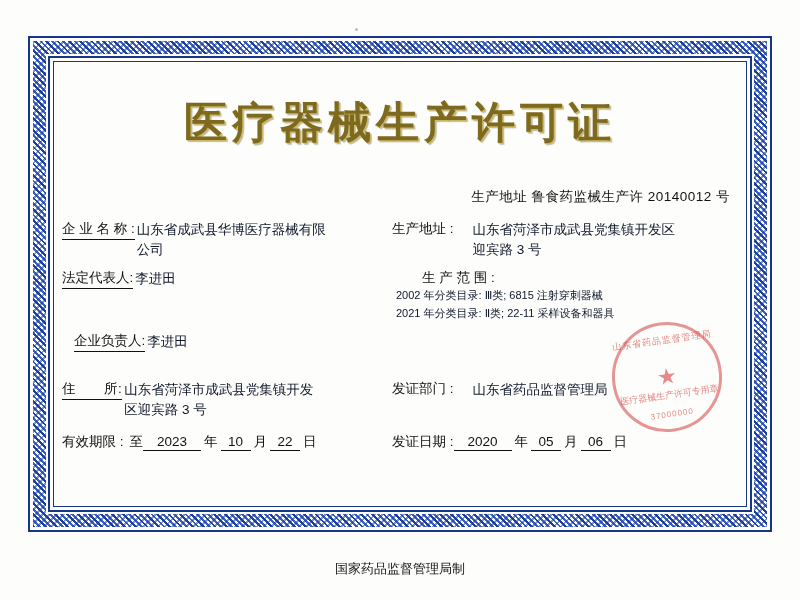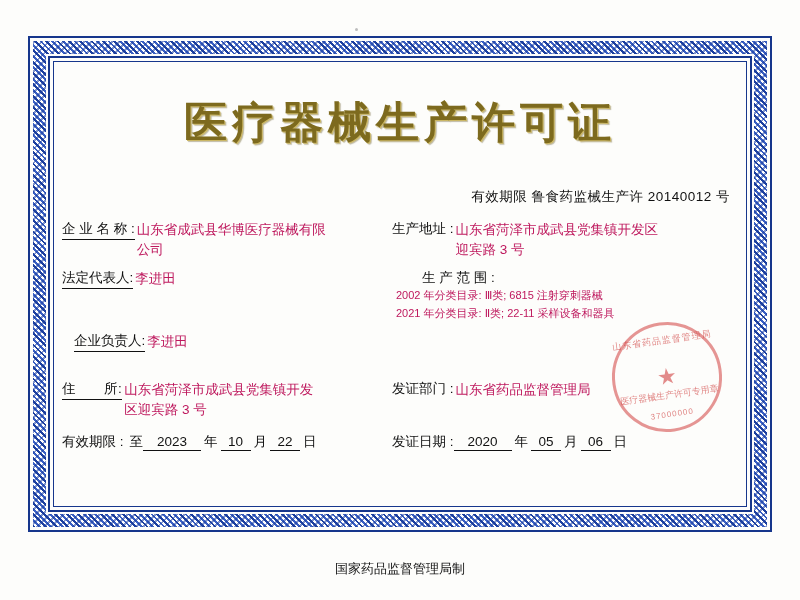--- a/index.html
+++ b/index.html
@@ -124,34 +124,35 @@
   }
   .col-left {
     width: 330px;
     display: flex;
     align-items: flex-start;
   }
   .col-right {
     flex: 1;
     display: flex;
     align-items: flex-start;
+    gap: 17px;
   }
 
   .lbl {
     font-size: 13.5px;
     white-space: nowrap;
     color: #111;
   }
   .lbl.u {
     border-bottom: 1px solid #111;
     padding-bottom: 1px;
   }
   .val {
     font-size: 13.5px;
-    color: #be185d;
+    color: #0f172a;
     margin-left: 2px;
     line-height: 1.45;
   }
   .val.small {
     font-size: 11px;
     line-height: 1.6;
   }
 
   .spaced {
     letter-spacing: 0.5px;
@@ -263,21 +264,21 @@
   <div class="border-band"></div>
   <div class="border-band2"></div>
   <div class="border-inner"></div>
   <div class="border-inner2"></div>
 
   <div class="content">
 
     <div class="title">医疗器械生产许可证</div>
 
     <div class="permit-no">
-      <span>有效期限</span>
+      <span>生产地址</span>
       <span>鲁食药监械生产许 20140012 号</span>
     </div>
 
     <div class="rows">
 
       <div class="row">
         <div class="col-left">
           <span class="lbl u">企 业 名 称 :</span>
           <span class="val" style="max-width:200px;">山东省成武县华博医疗器械有限公司</span>
         </div>

